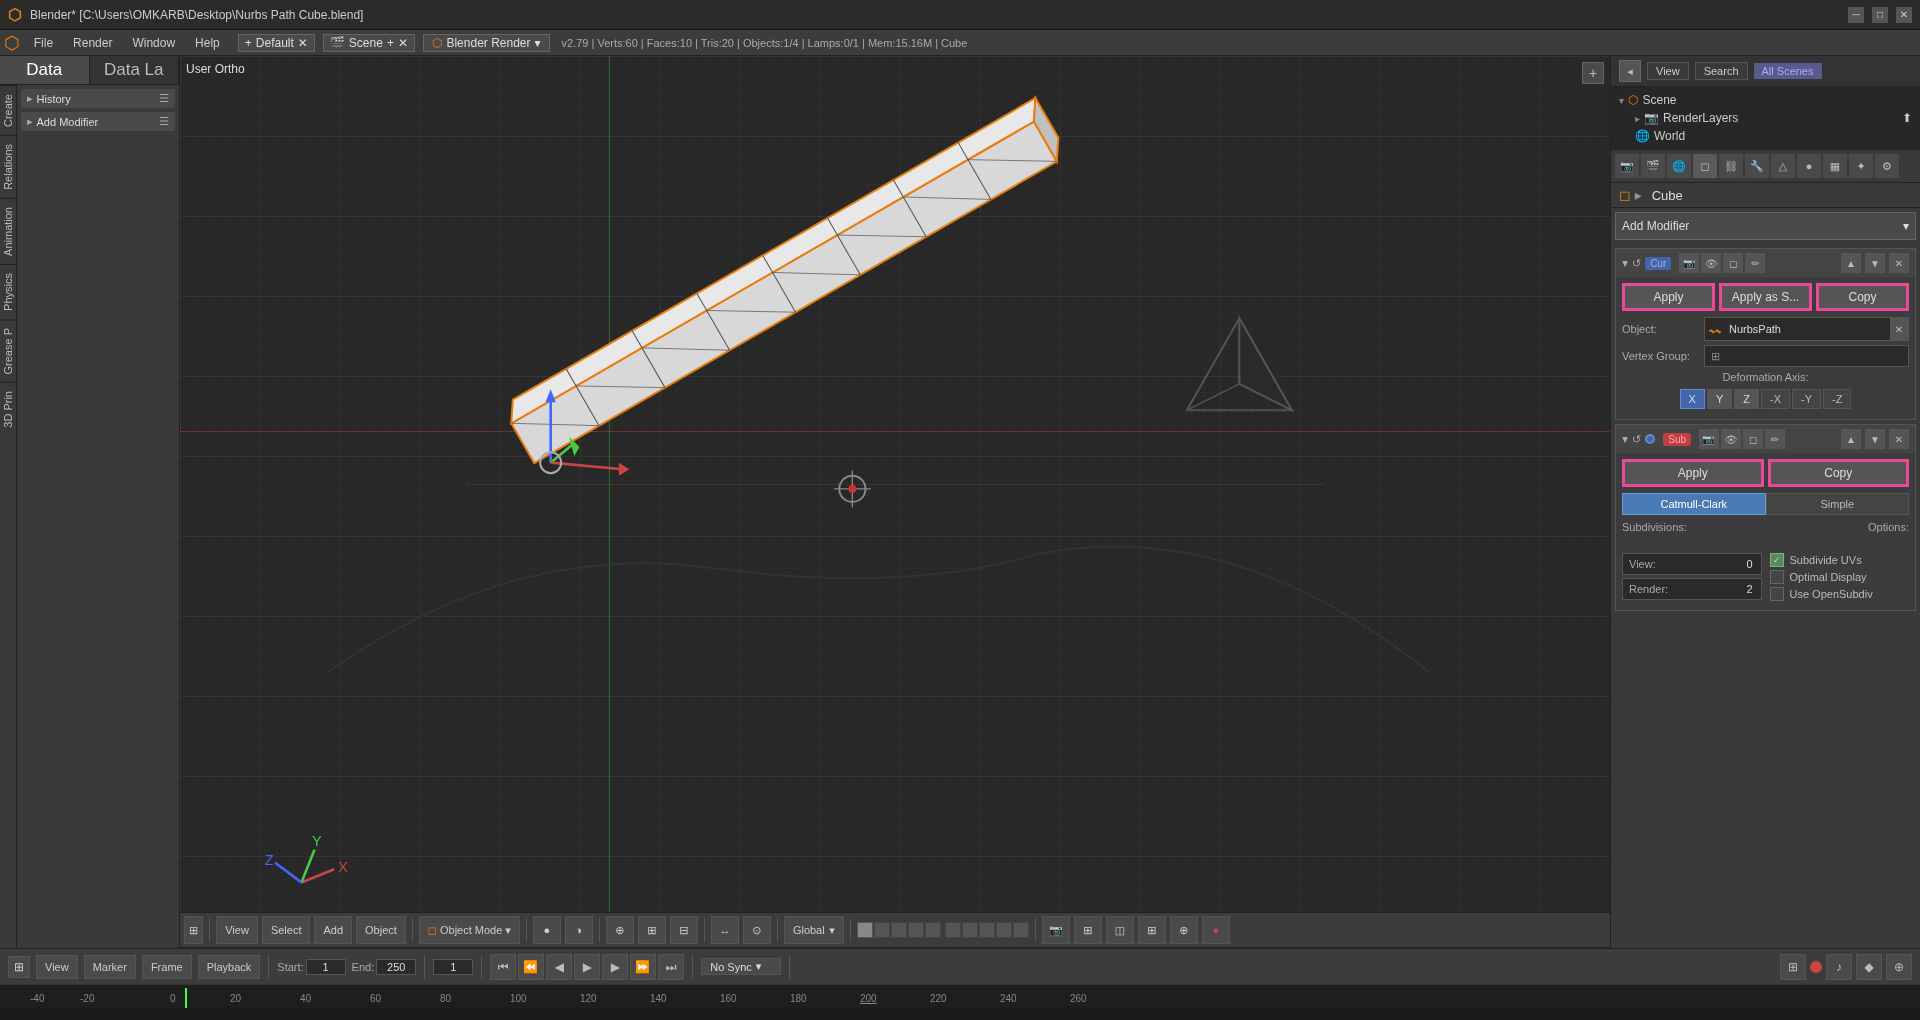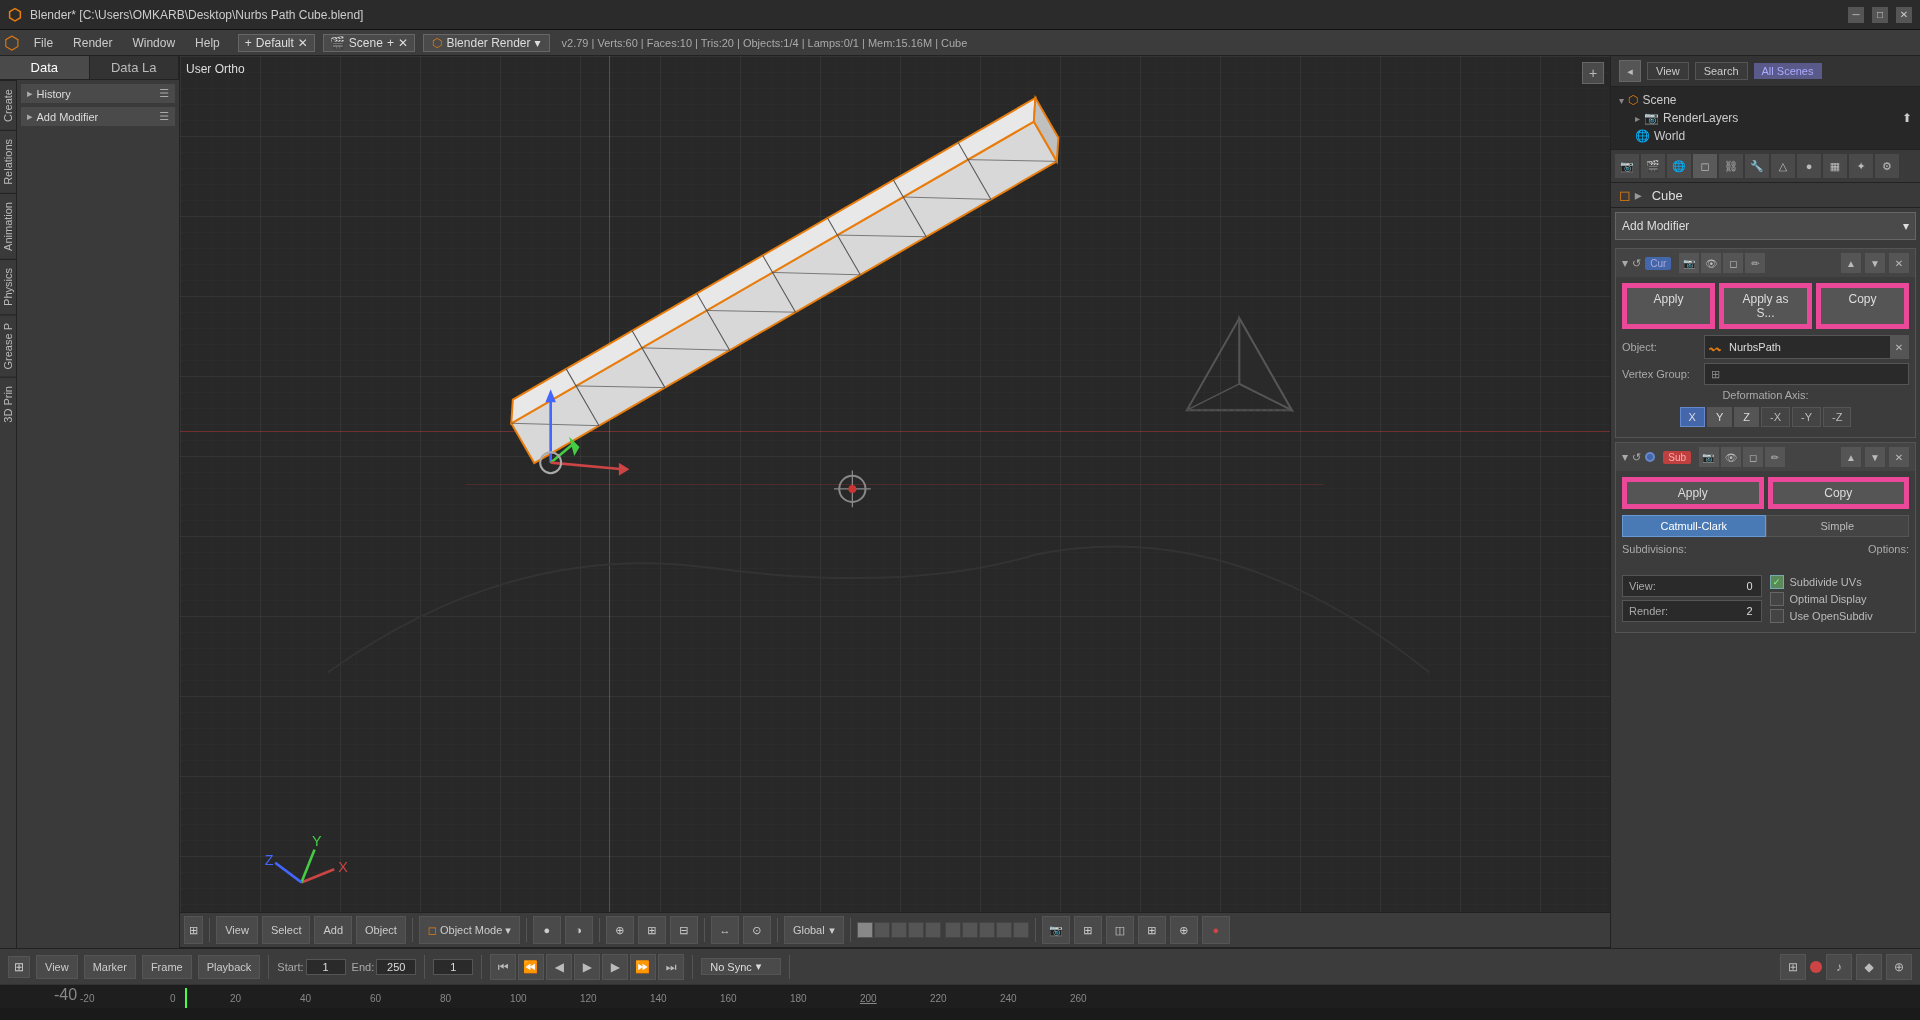--- a/index.html
+++ b/index.html
@@ -75,21 +75,21 @@
     #left-panel .tabs-top {
       display: flex;
       background: #333;
       border-bottom: 1px solid #222;
     }
     #left-panel .tabs-top .tab {
       flex: 1;
       padding: 4px 2px;
       text-align: center;
       cursor: pointer;
-      font-size: 13px;
+      font-size: 17px;
       color: #bbb;
       border-right: 1px solid #222;
     }
     #left-panel .tabs-top .tab.active { background: #4a4a4a; color: #fff; }
     .side-tab-item {
       writing-mode: vertical-rl;
       transform: rotate(180deg);
       padding: 8px 2px;
       background: #3a3a3a;
       color: #bbb;
@@ -235,21 +235,21 @@
     .modifier-body { padding: 6px; }
     .mod-btn-row {
       display: flex;
       gap: 4px;
       margin-bottom: 6px;
     }
     .mod-btn {
       flex: 1;
       padding: 4px 8px;
       background: #555;
-      border: 5px solid #ec4899;
+      border: 3px solid #ec4899;
       color: #ddd;
       cursor: pointer;
       text-align: center;
       font-size: 12px;
     }
 
     .field-row {
       display: flex;
       align-items: center;
       gap: 2px;
@@ -908,21 +908,21 @@
     <button class="timeline-btn">⊕</button>
   </div>
 </div>
 
 <div id="timeline-ruler" style="height:24px; background:#1e1e1e; border-top:1px solid #333; position:relative; overflow:hidden; display:flex; align-items:flex-end;">
 
   <div style="position:absolute; left:0; right:0; bottom:0; height:20px; display:flex; align-items:flex-end;">
 
     <div style="position:absolute; left:185px; top:0; bottom:0; width:2px; background:#4f4;"></div>
 
-    <span style="position:absolute; left:30px; color:#888; font-size:16px; bottom:4px;margin-left:24px;">-40</span>
+    <span style="position:absolute; left:30px; color:#888; font-size:10px; bottom:4px;">-40</span>
     <span style="position:absolute; left:80px; color:#888; font-size:10px; bottom:4px;">-20</span>
     <span style="position:absolute; left:170px; color:#888; font-size:10px; bottom:4px;">0</span>
     <span style="position:absolute; left:230px; color:#888; font-size:10px; bottom:4px;">20</span>
     <span style="position:absolute; left:300px; color:#888; font-size:10px; bottom:4px;">40</span>
     <span style="position:absolute; left:370px; color:#888; font-size:10px; bottom:4px;">60</span>
     <span style="position:absolute; left:440px; color:#888; font-size:10px; bottom:4px;">80</span>
     <span style="position:absolute; left:510px; color:#888; font-size:10px; bottom:4px;">100</span>
     <span style="position:absolute; left:580px; color:#888; font-size:10px; bottom:4px;">120</span>
     <span style="position:absolute; left:650px; color:#888; font-size:10px; bottom:4px;">140</span>
     <span style="position:absolute; left:720px; color:#888; font-size:10px; bottom:4px;">160</span>

